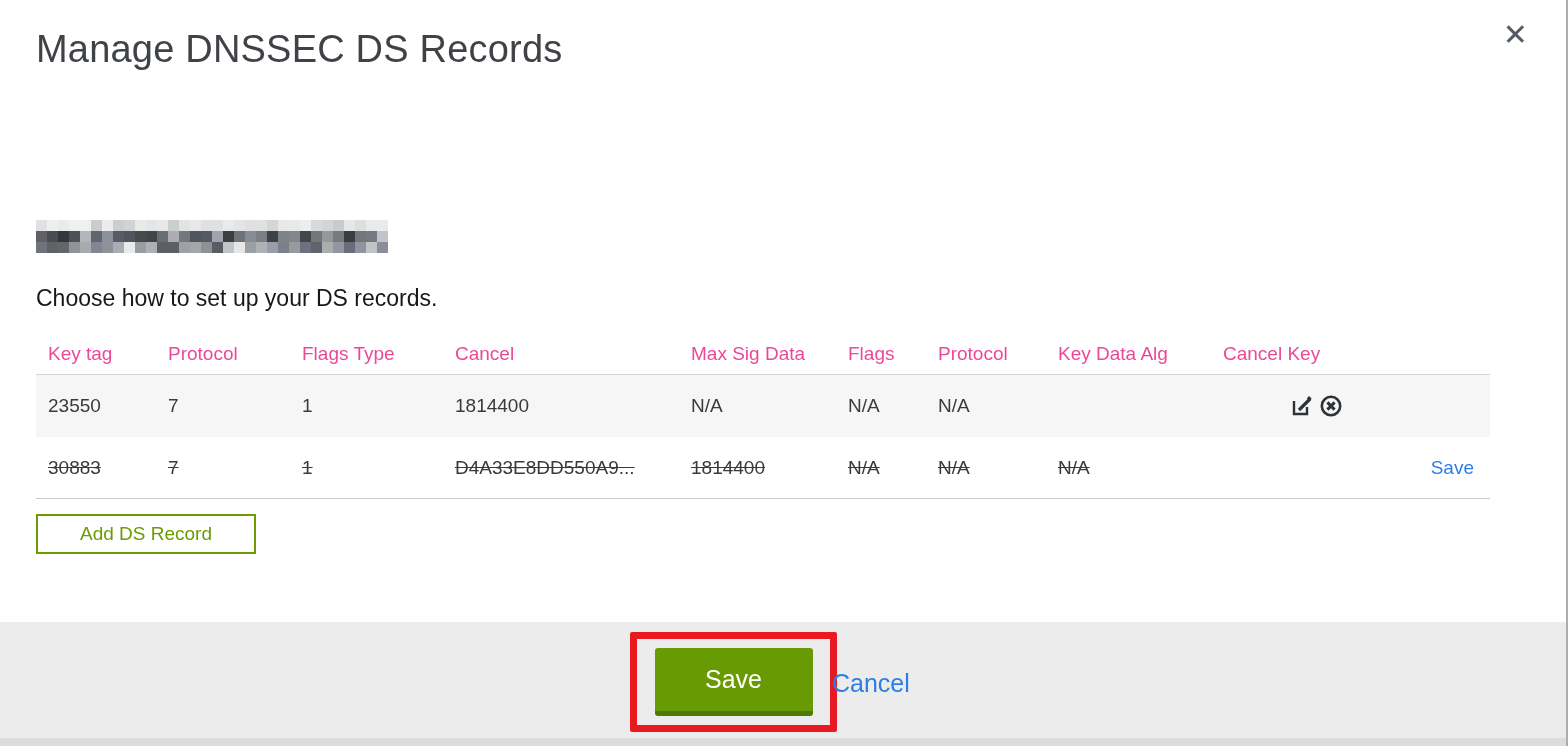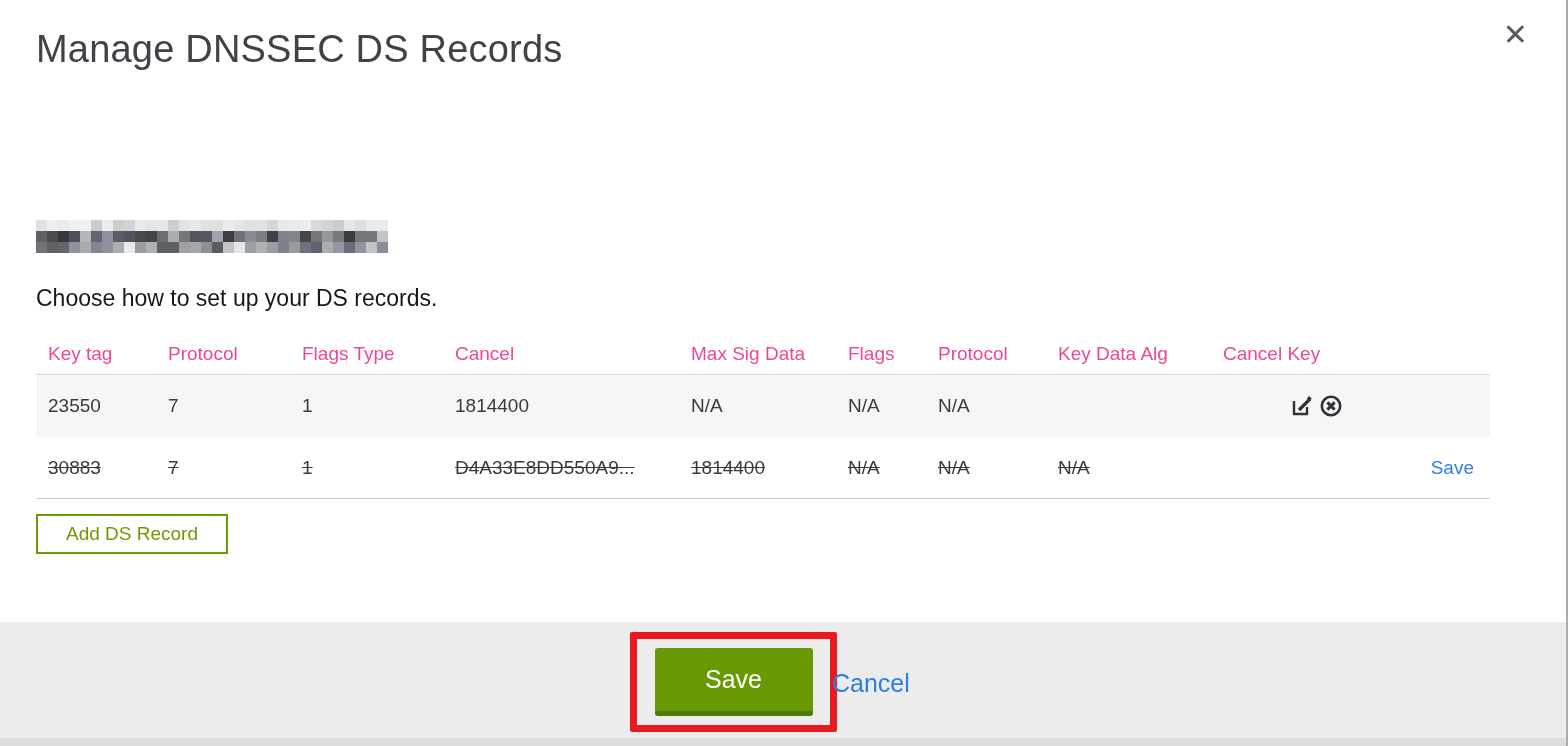--- a/index.html
+++ b/index.html
@@ -50,21 +50,21 @@
   .row-current { background:#f6f6f6; }
   .row-deleted { background:#ffffff; border-bottom:1px solid #c9c9c9; }
   .row-deleted .cell.strike { text-decoration:line-through; color:#3a3a3a; }
   .cell.actions { padding-left:0; padding-right:6px; display:flex; justify-content:flex-end; align-items:center; gap:3px; }
   .icon-btn { width:26px; height:26px; cursor:pointer; display:inline-flex; align-items:center; justify-content:center; }
   .icon-btn svg { display:block; }
   .undo-link { font-size:19px; color:#2d7ee9; cursor:pointer; padding-right:10px; }
 
   
   .add-ds-btn {
-    position:absolute; left:36px; top:514px; width:192px; height:40px;
+    position:absolute; left:36px; top:514px; width:220px; height:40px;
     background:#ffffff; border:2px solid #6b9b00; color:#6b9b00;
     font-size:19px; font-family:inherit; cursor:pointer;
     display:flex; align-items:center; justify-content:center;
   }
 
   
   .footer {
     position:absolute; left:0; top:622px; width:1566px; height:116px;
     background:#ececec;
   }

